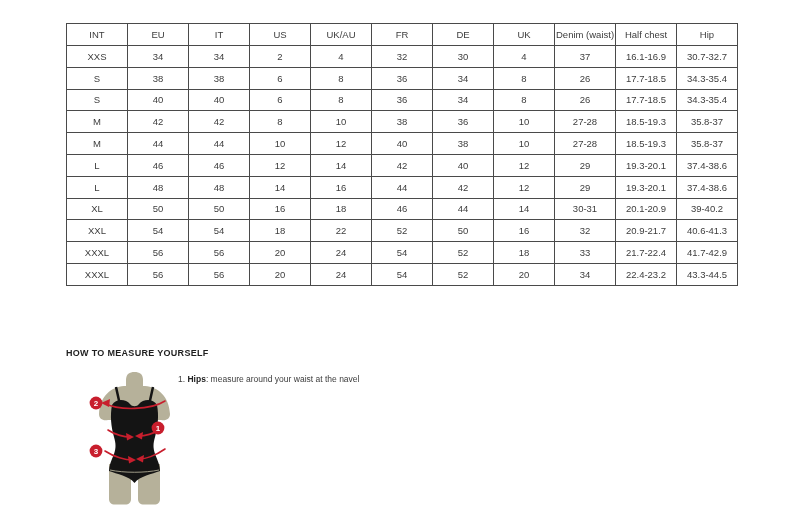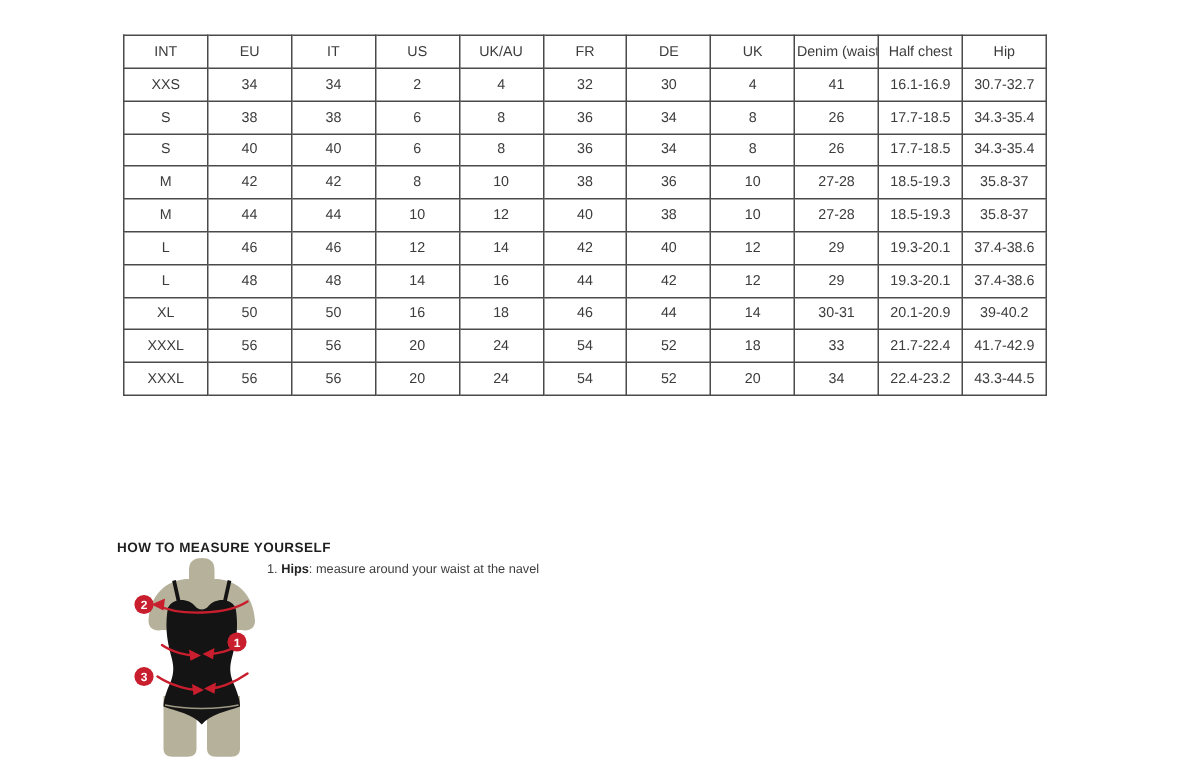--- a/index.html
+++ b/index.html
@@ -3,36 +3,35 @@
 <meta charset="utf-8">
 <style>
   html,body { margin:0; padding:0; }
   body {
     width:798px; height:519px; background:#ffffff; position:relative;
     font-family:"Liberation Sans", sans-serif; overflow:hidden;
   }
 
   
   .size-table {
-    position:absolute; left:66px; top:23px; width:616px;
+    position:absolute; left:66px; top:23px; width:672px;
     border-collapse:collapse; table-layout:fixed;
     border:1.5px solid #3f3f3f;
-    margin-left:16px;
   }
   .size-table th, .size-table td {
     border:1px solid #4a4a4a;
     font-size:9.5px; font-weight:400; color:#3c3c3c;
     text-align:center; vertical-align:middle;
     height:20.8px; padding:0 1px; overflow:hidden; white-space:nowrap;
   }
   .size-table th { height:21px; }
 
   
   .measure-title {
-    position:absolute; left:66px; top:348px; margin:12px;
+    position:absolute; left:66px; top:348px; margin:0;
     font-size:9px; font-weight:700; letter-spacing:.3px; color:#1f1f1f;
   }
   .figure-wrap { position:absolute; left:79px; top:372px; width:112px; height:133px; }
   .instructions {
     position:absolute; left:178px; top:371px; margin:0; padding:0; list-style:none;
   }
   .instructions li {
     font-size:8.5px; color:#3c3c3c; line-height:16.2px; white-space:nowrap;
   }
   .instructions .lbl { font-weight:700; color:#222; }
@@ -71,21 +70,21 @@
   <tbody>
       <tr>
         <td>XXS</td>
         <td>34</td>
         <td>34</td>
         <td>2</td>
         <td>4</td>
         <td>32</td>
         <td>30</td>
         <td>4</td>
-        <td>41</td>
+        <td>37</td>
         <td>16.1-16.9</td>
         <td>30.7-32.7</td>
       </tr>
       <tr>
         <td>S</td>
         <td>38</td>
         <td>38</td>
         <td>6</td>
         <td>8</td>
         <td>36</td>
@@ -165,20 +164,33 @@
         <td>50</td>
         <td>50</td>
         <td>16</td>
         <td>18</td>
         <td>46</td>
         <td>44</td>
         <td>14</td>
         <td>30-31</td>
         <td>20.1-20.9</td>
         <td>39-40.2</td>
+      </tr>
+      <tr>
+        <td>XXL</td>
+        <td>54</td>
+        <td>54</td>
+        <td>18</td>
+        <td>22</td>
+        <td>52</td>
+        <td>50</td>
+        <td>16</td>
+        <td>32</td>
+        <td>20.9-21.7</td>
+        <td>40.6-41.3</td>
       </tr>
       <tr>
         <td>XXXL</td>
         <td>56</td>
         <td>56</td>
         <td>20</td>
         <td>24</td>
         <td>54</td>
         <td>52</td>
         <td>18</td>

